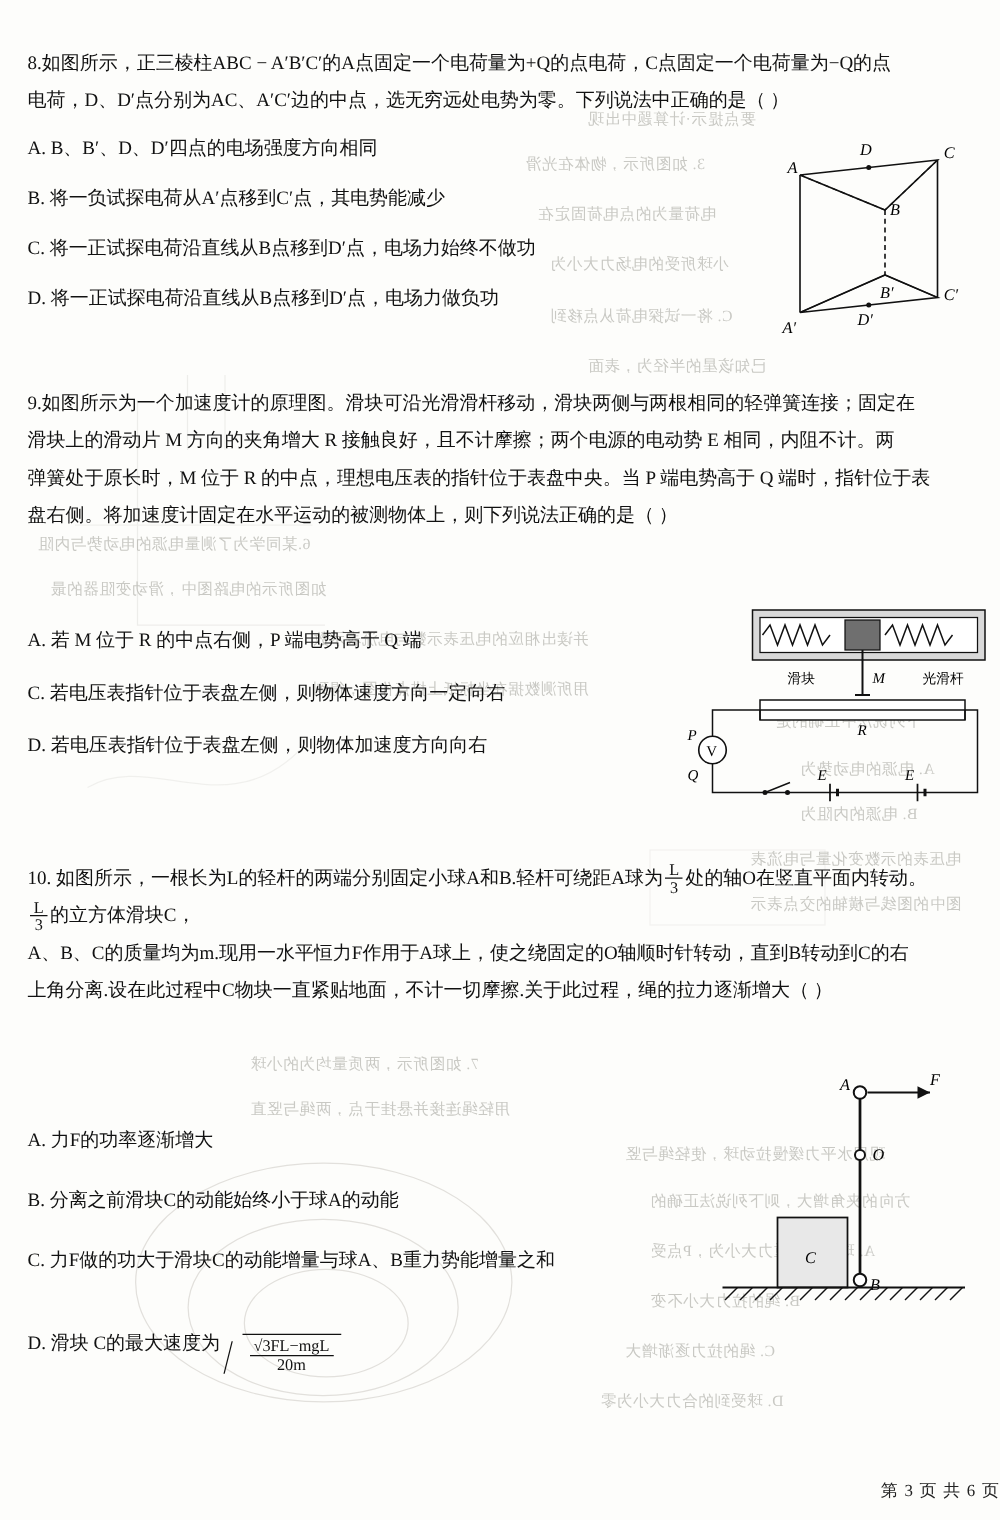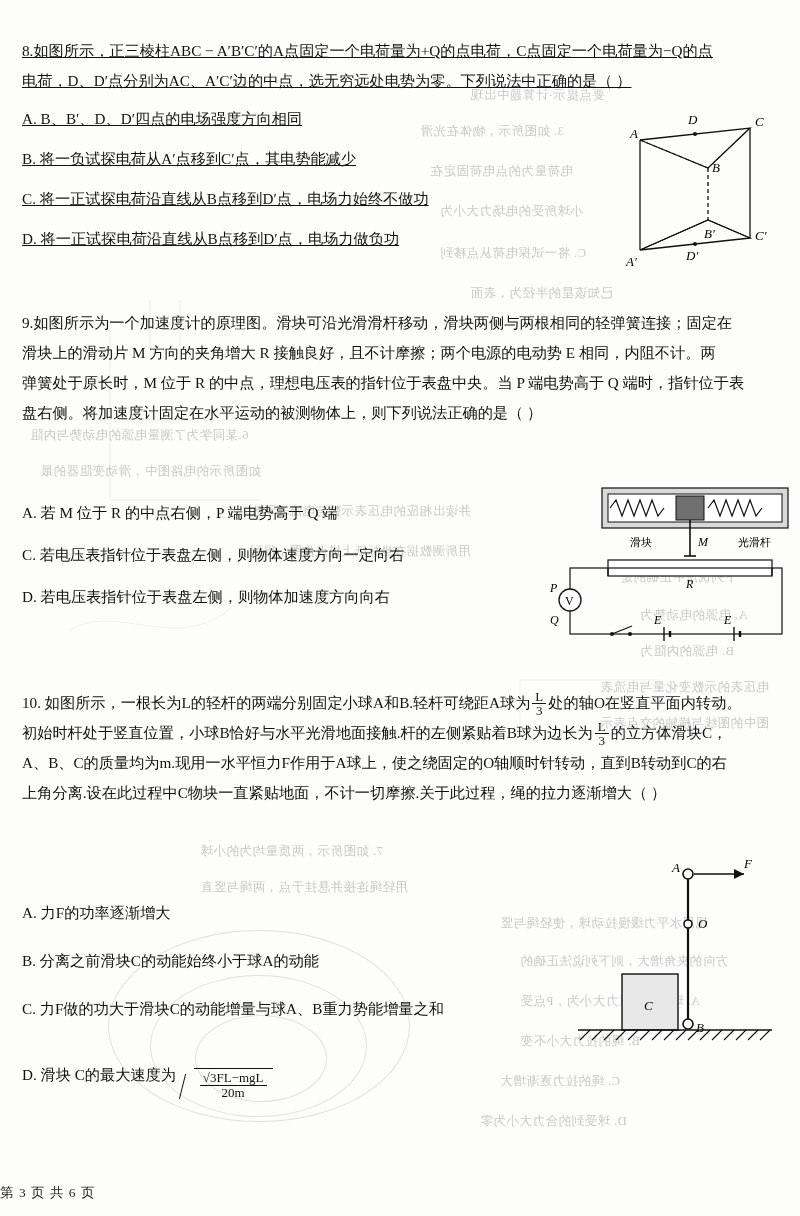--- a/index.html
+++ b/index.html
@@ -75,21 +75,21 @@
   }
   .sqrt .bar{
     border-top:1px solid #111;
     padding:2px 4px 0 4px;
     display:inline-block;
   }
   .figwrap{position:absolute;}
   .footer{
     position:absolute;
     left:0;bottom:14px;width:800px;
-    text-align:left;
+    text-align:right;
     font-size:13.5px;
     color:#222;
     letter-spacing:1px;
   }
 </style>
 </head>
 <body>
 
 <div class="page">
 
@@ -123,21 +123,21 @@
     <div class="ghost-circle" style="left:195px;top:1015px;width:130px;height:85px;"></div>
     <svg style="position:absolute;left:0;top:300px;width:800px;height:640px;opacity:.22">
       <path d="M110 20 L110 200 L260 200" stroke="#b9b7b2" fill="none" stroke-width="1"></path>
       <path d="M150 0 L150 60 M180 0 L180 60" stroke="#b9b7b2" fill="none" stroke-width="1"></path>
       <path d="M60 120 L250 120" stroke="#c6c4bf" fill="none" stroke-width="1"></path>
       <path d="M70 330 C 120 300, 180 360, 240 300" stroke="#c6c4bf" fill="none" stroke-width="1"></path>
       <rect x="520" y="380" width="140" height="60" stroke="#ceccc7" fill="none"></rect>
     </svg>
   </div>
 
-  <div class="block" style="top:36px;text-decoration:underline;">
+  <div class="block" style="top:36px;">
     <p class="qline">8.如图所示，正三棱柱ABC − A′B′C′的A点固定一个电荷量为+Q的点电荷，C点固定一个电荷量为−Q的点</p>
     <p class="qline">电荷，D、D′点分别为AC、A′C′边的中点，选无穷远处电势为零。下列说法中正确的是（      ）</p>
     <p class="opt" style="margin-top:8px;">A. B、B′、D、D′四点的电场强度方向相同</p>
     <p class="opt" style="margin-top:10px;">B. 将一负试探电荷从A′点移到C′点，其电势能减少</p>
     <p class="opt" style="margin-top:10px;">C. 将一正试探电荷沿直线从B点移到D′点，电场力始终不做功</p>
     <p class="opt" style="margin-top:10px;">D. 将一正试探电荷沿直线从B点移到D′点，电场力做负功</p>
   </div>
 
   <div class="figwrap" style="left:600px;top:110px;width:190px;height:180px;">
     <svg width="190" height="180" viewBox="0 0 190 180">
@@ -223,21 +223,21 @@
       <circle cx="82" cy="150" r="2" fill="#111"></circle>
       <line x1="64" y1="150" x2="84" y2="142" stroke="#111" stroke-width="1.2"></line>
     </svg>
   </div>
 
   <div class="block" style="top:688px;">
     <p class="qline">
       <span>10. 如图所示，一根长为L的轻杆的两端分别固定小球A和B.轻杆可绕距A球为</span><span class="frac"><span class="num">L</span><span class="den">3</span></span><span>处的轴O在竖直平面内转动。</span>
     </p>
     <p class="qline">
-      <span>初始时杆处于竖直位置，小球B恰好与水平光滑地面接触.杆的左侧紧贴着B球为边长为</span><span class="frac"><span class="num">L</span><span class="den">3</span></span><span>的立方体滑块C，</span>
+      <span class="frac"><span class="num">L</span><span class="den">3</span></span><span>的立方体滑块C，</span>
     </p>
     <p class="qline">A、B、C的质量均为m.现用一水平恒力F作用于A球上，使之绕固定的O轴顺时针转动，直到B转动到C的右</p>
     <p class="qline">上角分离.设在此过程中C物块一直紧贴地面，不计一切摩擦.关于此过程，绳的拉力逐渐增大（         ）</p>
   </div>
 
   <div class="block" style="top:898px;width:520px;">
     <p class="opt">A. 力F的功率逐渐增大</p>
     <p class="opt" style="margin-top:18px;">B. 分离之前滑块C的动能始终小于球A的动能</p>
     <p class="opt" style="margin-top:18px;">C. 力F做的功大于滑块C的动能增量与球A、B重力势能增量之和</p>
     <p class="opt" style="margin-top:36px;">

